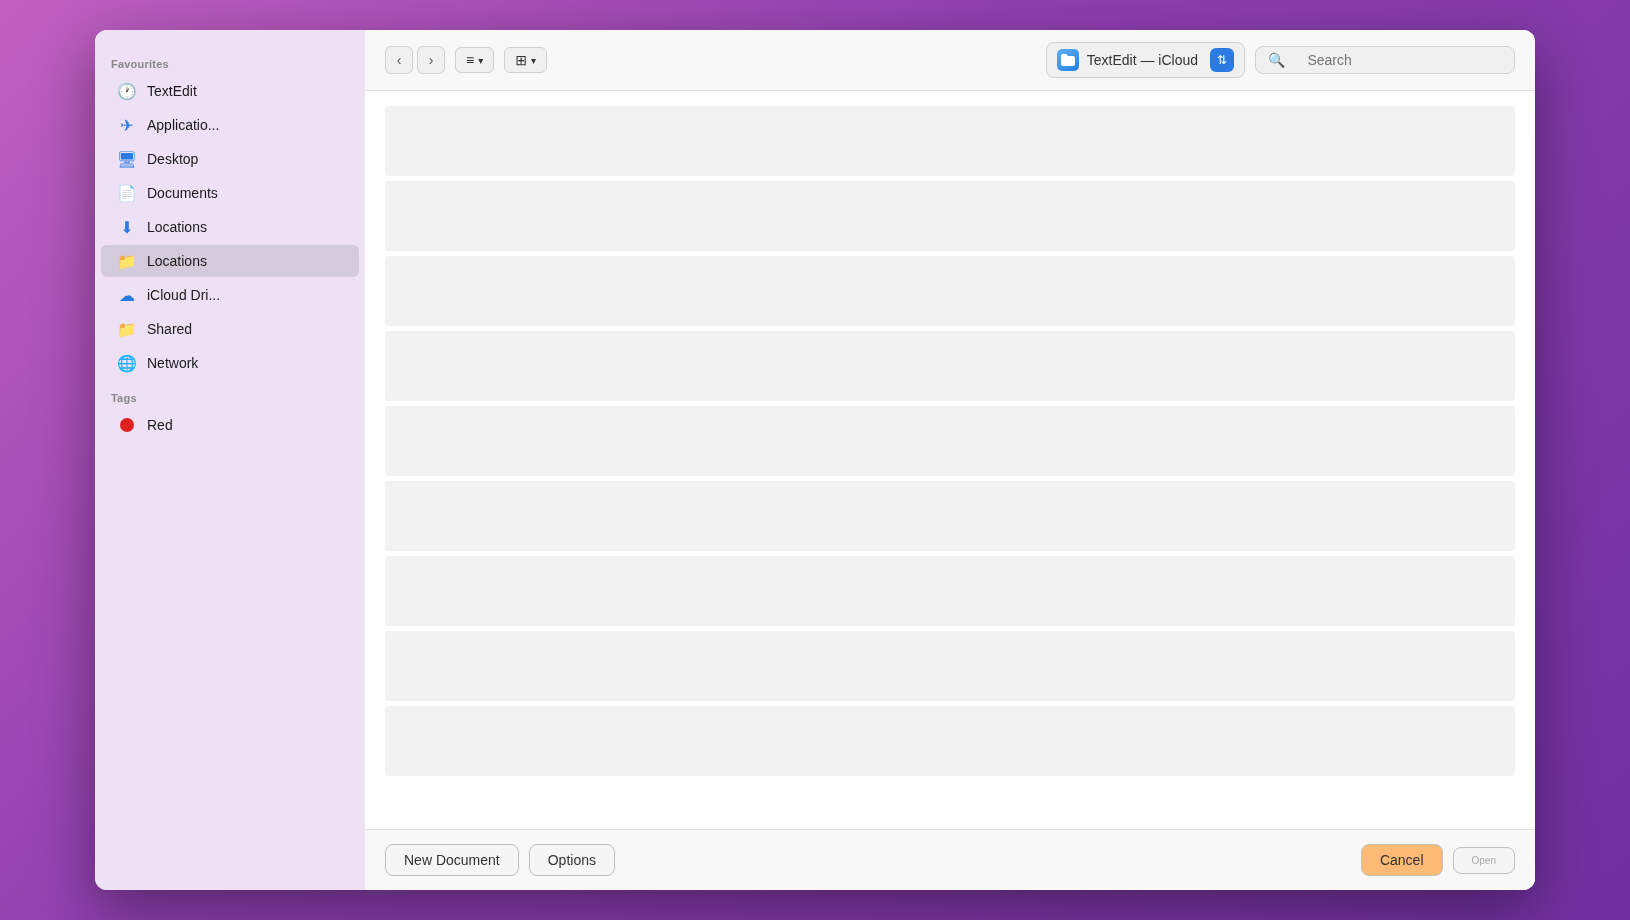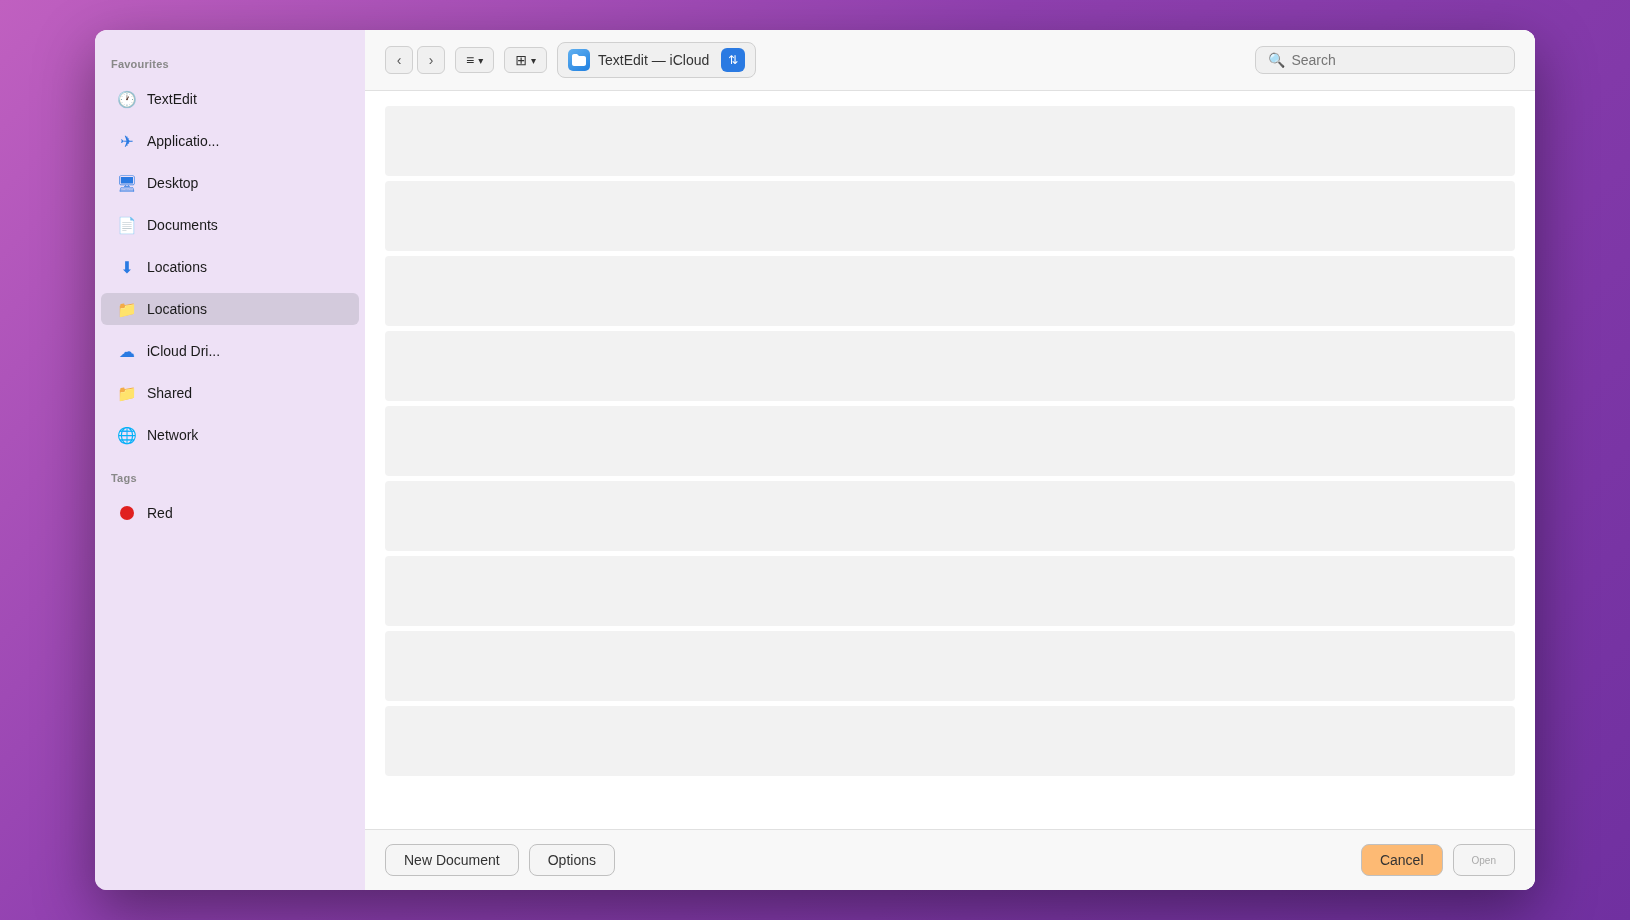--- a/index.html
+++ b/index.html
@@ -33,21 +33,20 @@
 
     
     .sidebar {
       width: 270px;
       background: rgba(235, 220, 245, 0.85);
       padding: 16px 0;
       display: flex;
       flex-direction: column;
       overflow-y: auto;
       flex-shrink: 0;
-      gap: 8px;
     }
 
     .sidebar-section-label {
       font-size: 11px;
       font-weight: 600;
       color: #888;
       padding: 12px 16px 4px 16px;
       letter-spacing: 0.02em;
     }
 
@@ -139,21 +138,21 @@
       background: #f0f0f0;
       cursor: pointer;
       font-size: 14px;
       color: #333;
     }
 
     .location-bar {
       flex: 1;
       display: flex;
       align-items: center;
-      justify-content: flex-start;
+      justify-content: flex-end;
     }
 
     .location-pill {
       display: flex;
       align-items: center;
       gap: 8px;
       background: #f0f0f0;
       border: 1px solid #d0d0d0;
       border-radius: 8px;
       padding: 5px 10px 5px 10px;
@@ -197,39 +196,41 @@
       width: 260px;
     }
 
     .search-bar input {
       border: none;
       background: transparent;
       outline: none;
       font-size: 14px;
       color: #333;
       width: 100%;
+      margin-left: 16px;
     }
 
     
     .file-list {
       flex: 1;
       padding: 10px 0;
       overflow-y: auto;
     }
 
     .file-row {
       height: 70px;
       background: #f2f2f2;
       margin: 5px 20px;
       border-radius: 4px;
     }
 
     
     .bottom-bar {
       display: flex;
+      align-items: center;
       padding: 14px 20px;
       border-top: 1px solid #e0e0e0;
       background: #f8f8f8;
       gap: 10px;
     }
 
     .bottom-btn {
       padding: 7px 18px;
       border-radius: 8px;
       border: 1px solid #c0c0c0;

